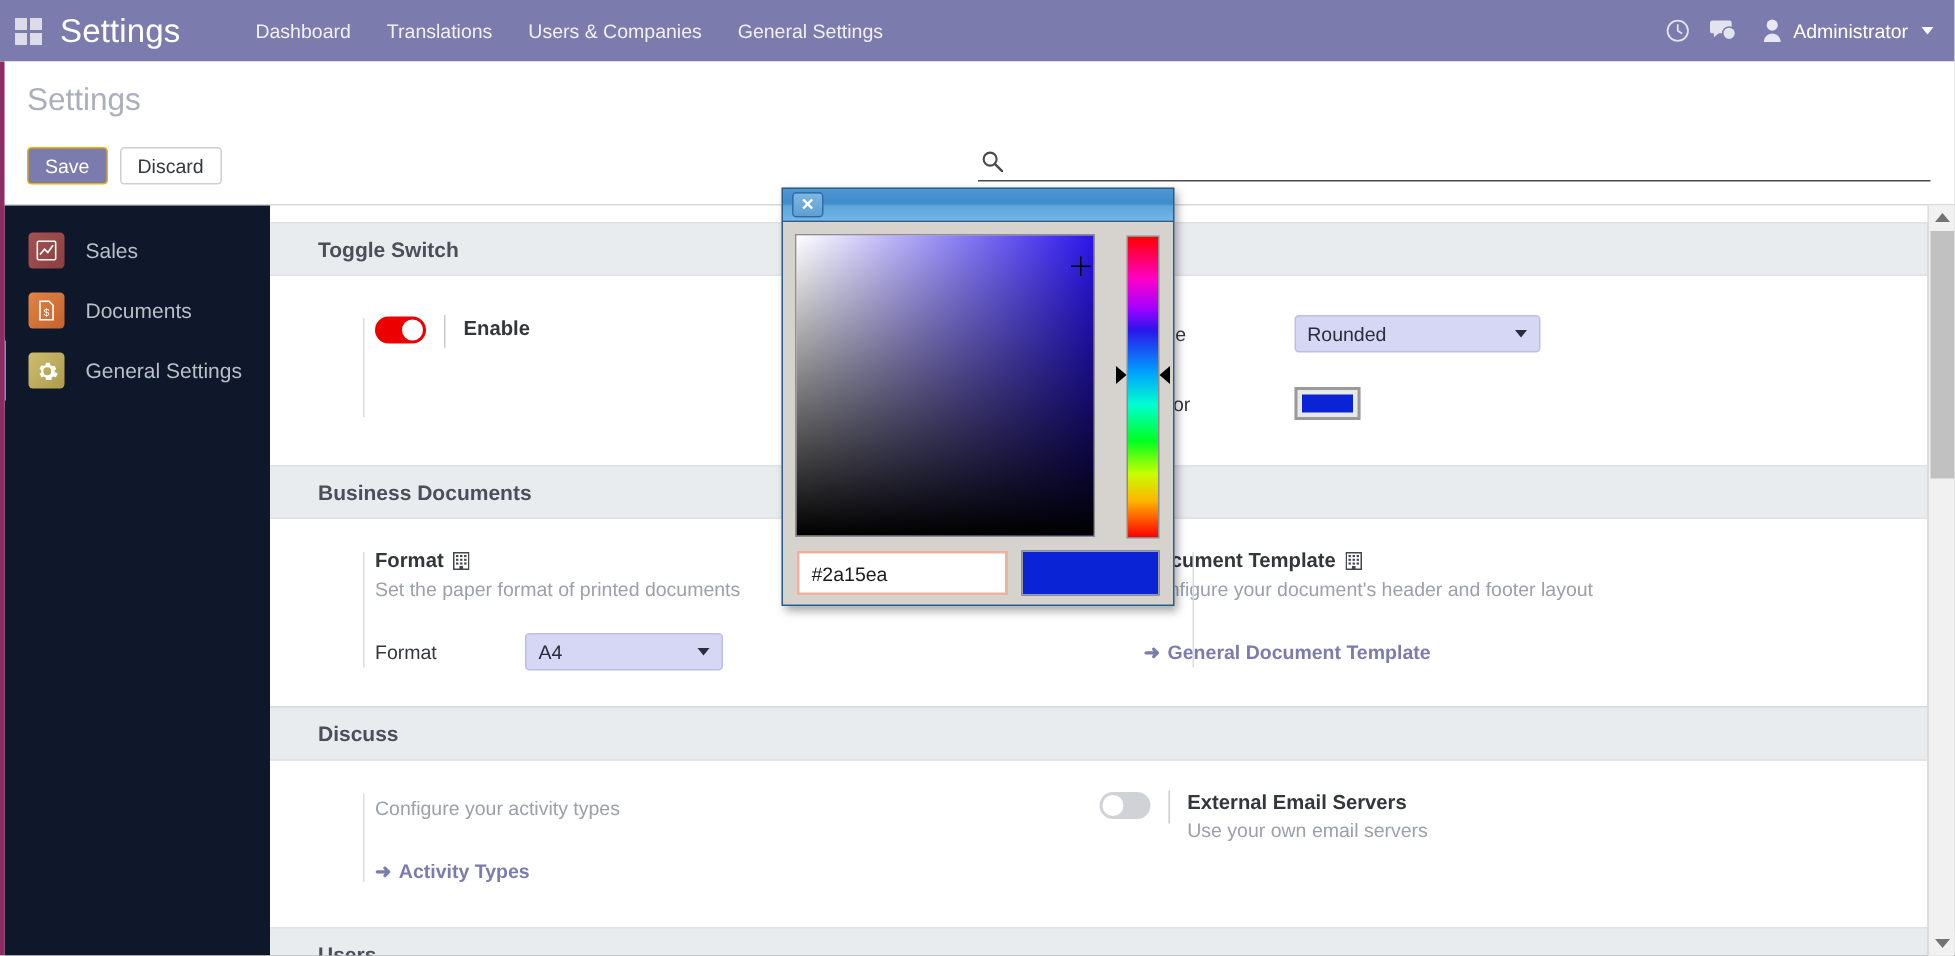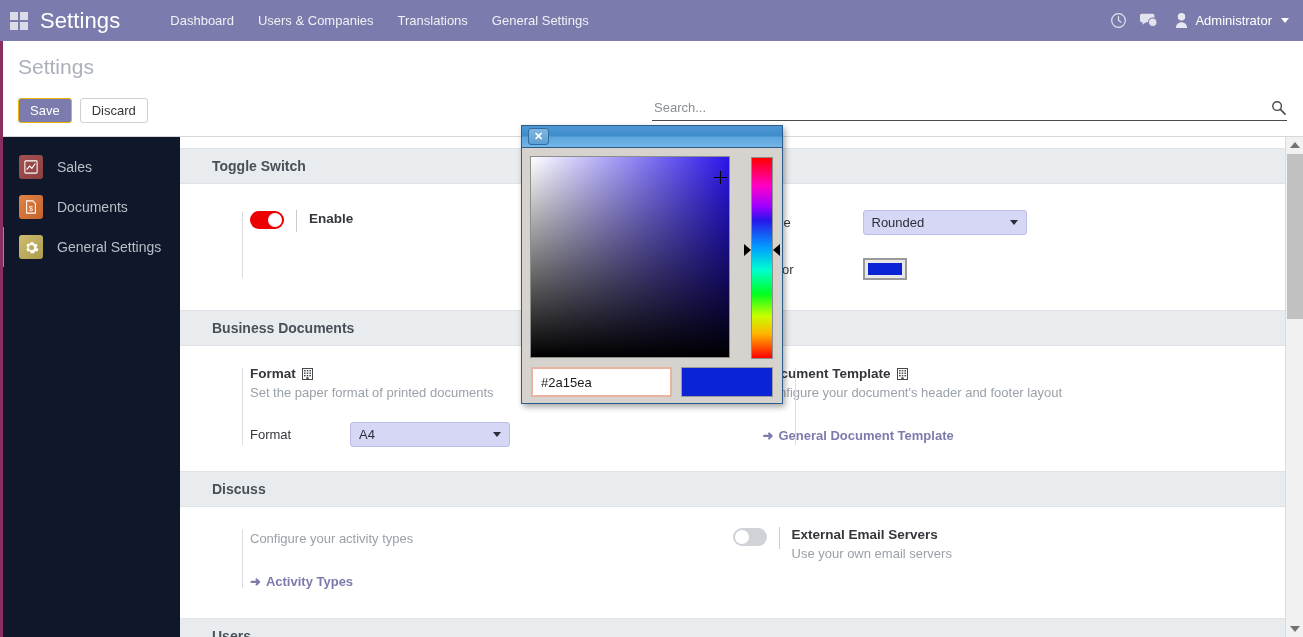--- a/index.html
+++ b/index.html
@@ -334,22 +334,22 @@
   <div class="navbar">
     <div class="apps-grid">
       <i></i>
       <i></i>
       <i></i>
       <i></i>
     </div>
     <div class="brand">Settings</div>
 
     <div class="navitem">Dashboard</div>
+    <div class="navitem">Translations</div>
     <div class="navitem">Users &amp; Companies</div>
-    <div class="navitem">Translations</div>
     <div class="navitem">General Settings</div>
 
     <div class="nav-right">
       <div class="nav-icon">
         <svg class="svg-ico" width="17" height="17" viewBox="0 0 20 20">
           <circle cx="10" cy="10" r="8" fill="none" stroke="#e3e3ee" stroke-width="1.4"></circle>
           <path d="M10 5.5 V10 L13 12" fill="none" stroke="#e3e3ee" stroke-width="1.4" stroke-linecap="round"></path>
         </svg>
       </div>
       <div class="nav-icon">
@@ -371,21 +371,20 @@
     </div>
   </div>
 
   <div class="control-panel">
     <div class="cp-title">Settings</div>
     <div class="cp-buttons">
       <button class="btn-save">Save</button>
       <button class="btn-discard">Discard</button>
     </div>
     <div class="searchbar">
-      <input type="text" placeholder="Search..." style="">
       <span class="search-icon">
         <svg class="svg-ico" width="15" height="15" viewBox="0 0 16 16">
           <circle cx="6.5" cy="6.5" r="4.6" fill="none" stroke="#4a4a4a" stroke-width="1.5"></circle>
           <path d="M10 10 L15 15" stroke="#4a4a4a" stroke-width="1.7" stroke-linecap="round"></path>
         </svg>
       </span>
     </div>
   </div>
 
   <div class="left-edge"></div>
@@ -472,21 +471,21 @@
                   <rect x="4.7" y="7" width="1.6" height="1.4"></rect>
                   <rect x="7.4" y="7" width="1.6" height="1.4"></rect>
                 <rect x="4.3" y="9.3" width="2.4" height="2.2"></rect>
               </g>
             </svg>
           </span>
         </div>
         <div class="setting-desc">Set the paper format of printed documents</div>
         <div class="field-row" style="margin-top:22px">
           <span class="field-label" style="width:100px">Format</span>
-          <span class="select-box" style="width:160px">
+          <span class="select-box" style="width:132px">
             <span>A4</span>
             <span class="sel-caret"></span>
           </span>
         </div>
       </div>
       <div class="col" style="padding-left:30px">
         <div class="setting-title">
           <span>Document Template</span>
           <span class="bldg-icon">
             <svg class="svg-ico" width="11" height="12" viewBox="0 0 11 12">

